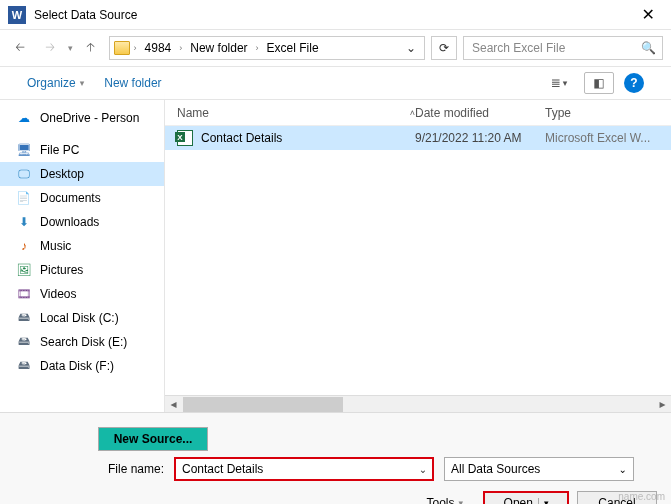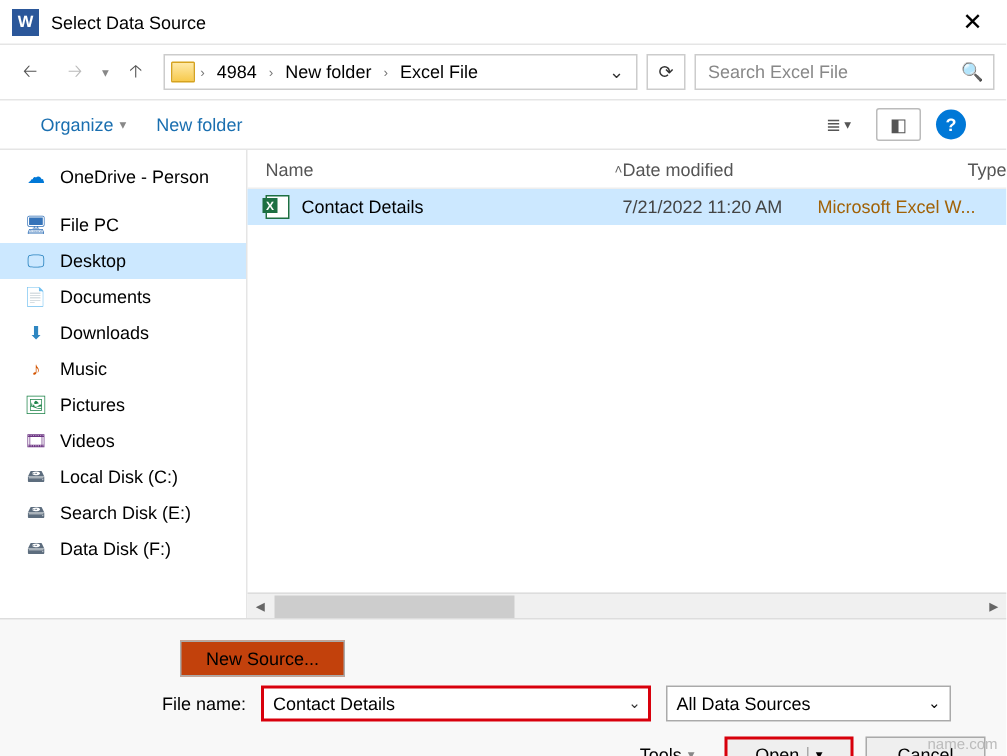--- a/index.html
+++ b/index.html
@@ -45,36 +45,36 @@
 .g-down { color: #2E86C1; }
 .g-music { color: #D35400; }
 .g-pic { color: #1E8449; }
 .g-video { color: #6C3483; }
 .g-disk { color: #5D6D7E; }
 
 .filelist { flex: 1; display: flex; flex-direction: column; position: relative; }
 .columns { display: flex; align-items: center; height: 26px; border-bottom: 1px solid #eee; color: #555; font-size: 12px; }
 .col-name { width: 250px; padding-left: 12px; display: flex; align-items: center; gap: 6px; }
 .col-date { width: 130px; }
-.col-type { flex: 1; text-align: right; }
+.col-type { flex: 1; }
 .sort-caret { font-size: 9px; color: #666; }
 .file-row { display: flex; align-items: center; height: 24px; }
 .file-row.selected { background: #CCE8FF; }
 .file-row .cell-name { width: 250px; padding-left: 12px; display: flex; align-items: center; gap: 8px; }
 .file-row .cell-date { width: 130px; color: #444; }
-.file-row .cell-type { flex: 1; color: #a16207; white-space: nowrap; overflow: hidden; text-overflow: ellipsis; padding-right: 8px; }
+.file-row .cell-type { flex: 1; color: #737373; white-space: nowrap; overflow: hidden; text-overflow: ellipsis; padding-right: 8px; }
 .excel-icon { width: 16px; height: 16px; background: #fff; border: 1px solid #1D6F42; position: relative; }
 .excel-icon::before { content: "X"; position: absolute; left: -3px; top: 1px; width: 10px; height: 10px; background: #1D6F42; color: #fff; font-size: 8px; font-weight: bold; display: flex; align-items: center; justify-content: center; }
 .hscroll { position: absolute; bottom: 0; left: 0; right: 0; height: 17px; background: #f0f0f0; border-top: 1px solid #ddd; display: flex; align-items: center; }
 .hscroll .arrow { width: 17px; height: 17px; display: flex; align-items: center; justify-content: center; color: #666; cursor: pointer; }
 .hscroll .thumb { width: 160px; height: 15px; background: #cdcdcd; margin-left: 1px; }
 
 .footer { border-top: 1px solid #ddd; background: #f8f8f8; padding: 8px 14px 10px; }
 .footer-row { display: flex; align-items: center; gap: 10px; margin: 6px 0; }
-.new-source-btn { margin-left: 106px; width: 110px; height: 24px; border: 1px solid #aaa; background: #c2410c; cursor: pointer; font-size: 12px; }
+.new-source-btn { margin-left: 84px; width: 110px; height: 24px; border: 1px solid #aaa; background: #14b8a6; cursor: pointer; font-size: 12px; font-weight: bold; }
 .fn-label { width: 150px; text-align: right; }
 .fn-input-wrap { width: 260px; border: 2px solid #D8000C; display: flex; align-items: center; height: 24px; background: #fff; }
 .fn-input-wrap input { flex: 1; border: none; outline: none; padding: 0 6px; font-size: 12px; }
 .fn-input-wrap .dd { width: 18px; text-align: center; color: #333; cursor: pointer; font-size: 10px; }
 .filter-select { flex: 1; max-width: 190px; height: 24px; border: 1px solid #aaa; background: #fff; display: flex; align-items: center; padding: 0 6px; justify-content: space-between; cursor: pointer; }
 .bottom-buttons { display: flex; justify-content: flex-end; gap: 8px; margin-top: 10px; align-items: center; }
 .tools { margin-right: 12px; cursor: pointer; display: flex; align-items: center; gap: 4px; }
 .open-btn { width: 86px; height: 24px; border: 2px solid #D8000C; background: #efefef; display: flex; align-items: center; justify-content: center; cursor: pointer; }
 .open-btn .split { border-left: 1px solid #aaa; padding-left: 5px; margin-left: 5px; font-size: 9px; }
 .cancel-btn { width: 80px; height: 24px; border: 1px solid #aaa; background: #efefef; cursor: pointer; font-size: 12px; }
@@ -189,21 +189,21 @@
       </div>
       <div class="col-date">Date modified</div>
       <div class="col-type">Type</div>
     </div>
 
     <div class="file-row selected">
       <div class="cell-name">
         <div class="excel-icon"></div>
         <span>Contact Details</span>
       </div>
-      <div class="cell-date">7/21/2022 11:20 AM</div>
+      <div class="cell-date">9/21/2022 11:20 AM</div>
       <div class="cell-type">Microsoft Excel W...</div>
     </div>
 
     <div class="hscroll">
       <div class="arrow">◂</div>
       <div class="thumb"></div>
       <div style="flex:1"></div>
       <div class="arrow">▸</div>
     </div>
   </div>

